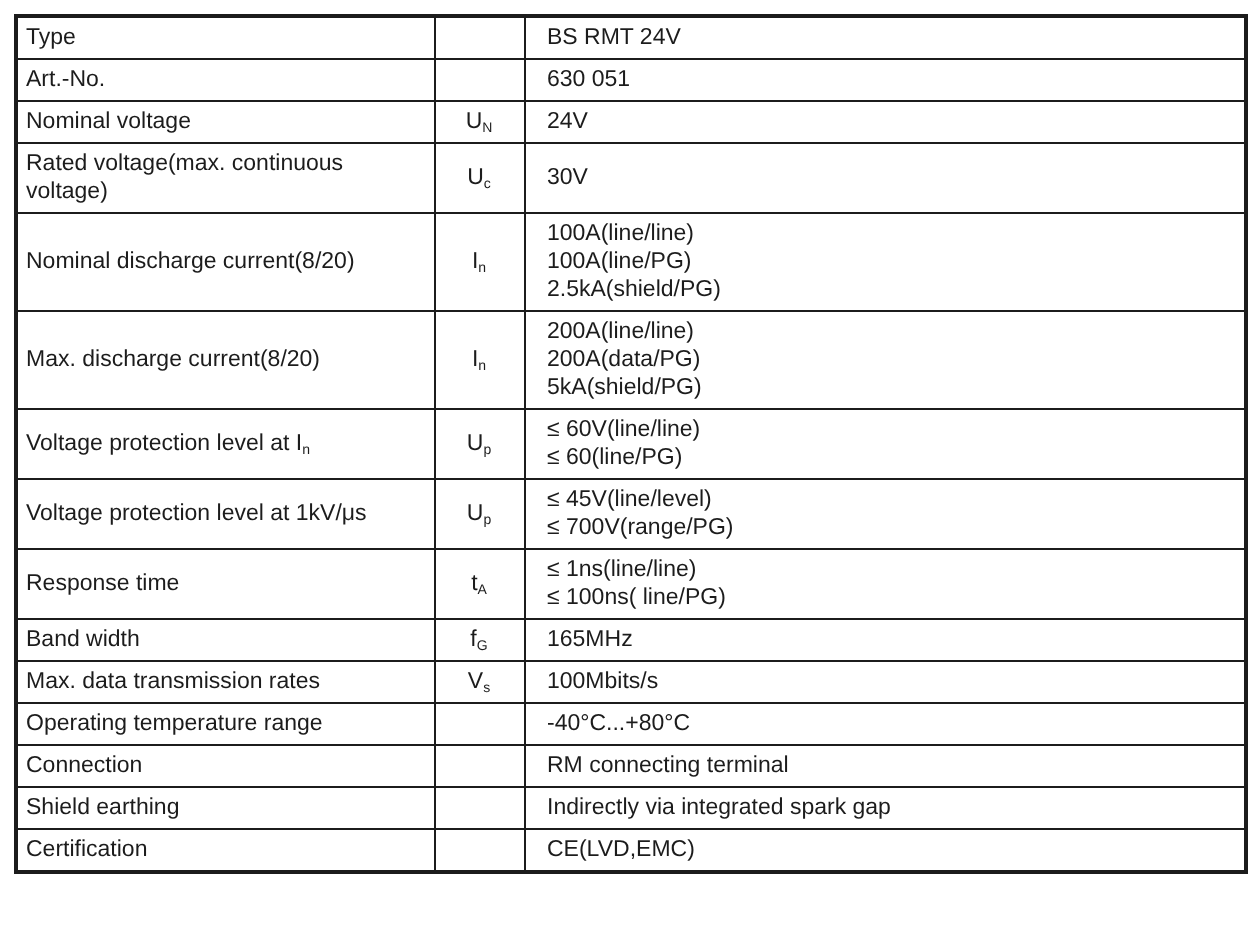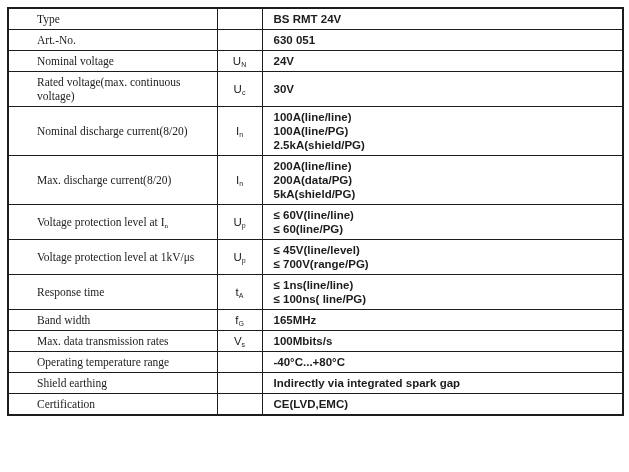--- a/index.html
+++ b/index.html
@@ -22,23 +22,23 @@
   col.c1 { width: 209px; }
   col.c2 { width: 45px; }
   col.c3 { width: 361px; }
   td {
     border: 1px solid #1c1c1c;
     font-size: 11.5px;
     line-height: 14px;
     padding: 3px 0;
     vertical-align: middle;
   }
-  td.c-label { padding-left: 28px; padding-right: 4px; font-family: Liberation Serif, serif; }
+  td.c-label { padding-left: 4px; padding-right: 4px; }
   td.c-sym   { text-align: center; }
-  td.c-val   { padding-left: 11px; padding-right: 16px; font-weight: bold; }
+  td.c-val   { padding-left: 11px; padding-right: 16px; }
   .val-line  { white-space: pre-wrap; }
   sub {
     font-size: 7px;
     line-height: 0;
     vertical-align: -2px;
   }
 </style>
 </head>
 <body>
 
@@ -134,20 +134,27 @@
         </td>
   </tr>
       <tr>
     <td class="c-label"><span>Operating temperature range</span></td>
     <td class="c-sym"><span></span></td>
     <td class="c-val">
           <div class="val-line">-40°C...+80°C</div>
         </td>
   </tr>
       <tr>
+    <td class="c-label"><span>Connection</span></td>
+    <td class="c-sym"><span></span></td>
+    <td class="c-val">
+          <div class="val-line">RM connecting terminal</div>
+        </td>
+  </tr>
+      <tr>
     <td class="c-label"><span>Shield earthing</span></td>
     <td class="c-sym"><span></span></td>
     <td class="c-val">
           <div class="val-line">Indirectly via integrated spark gap</div>
         </td>
   </tr>
       <tr>
     <td class="c-label"><span>Certification</span></td>
     <td class="c-sym"><span></span></td>
     <td class="c-val">

